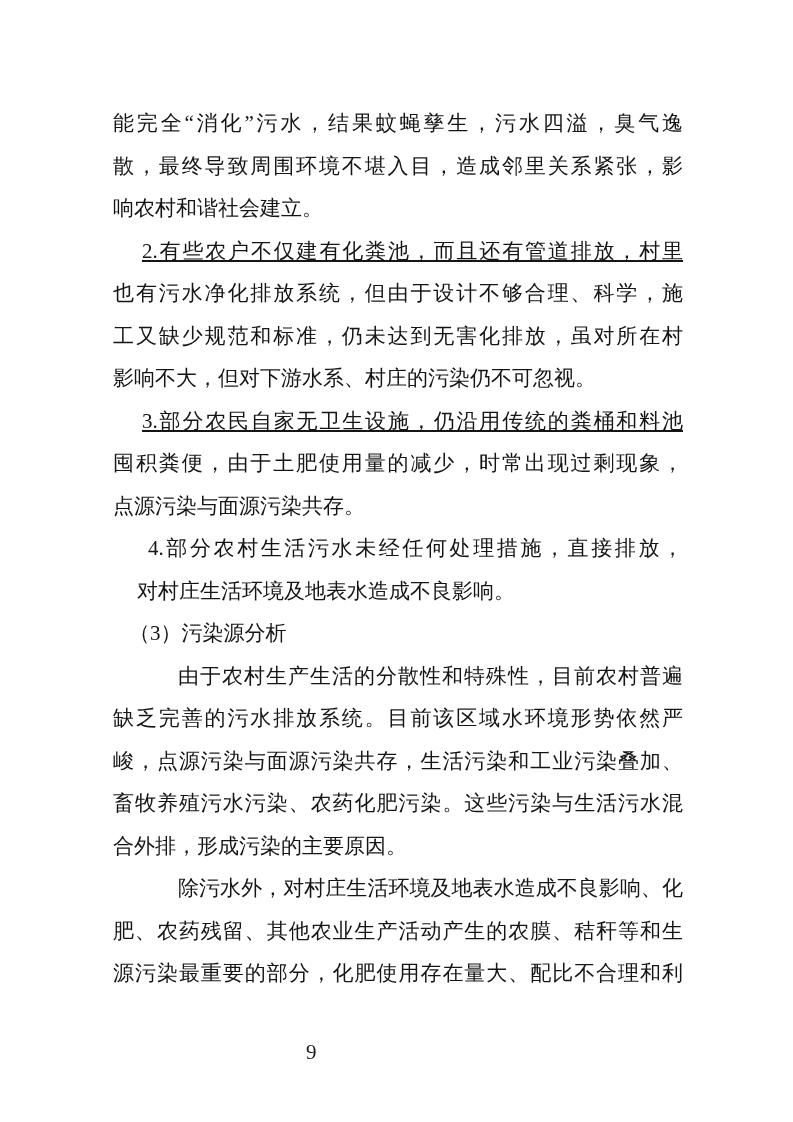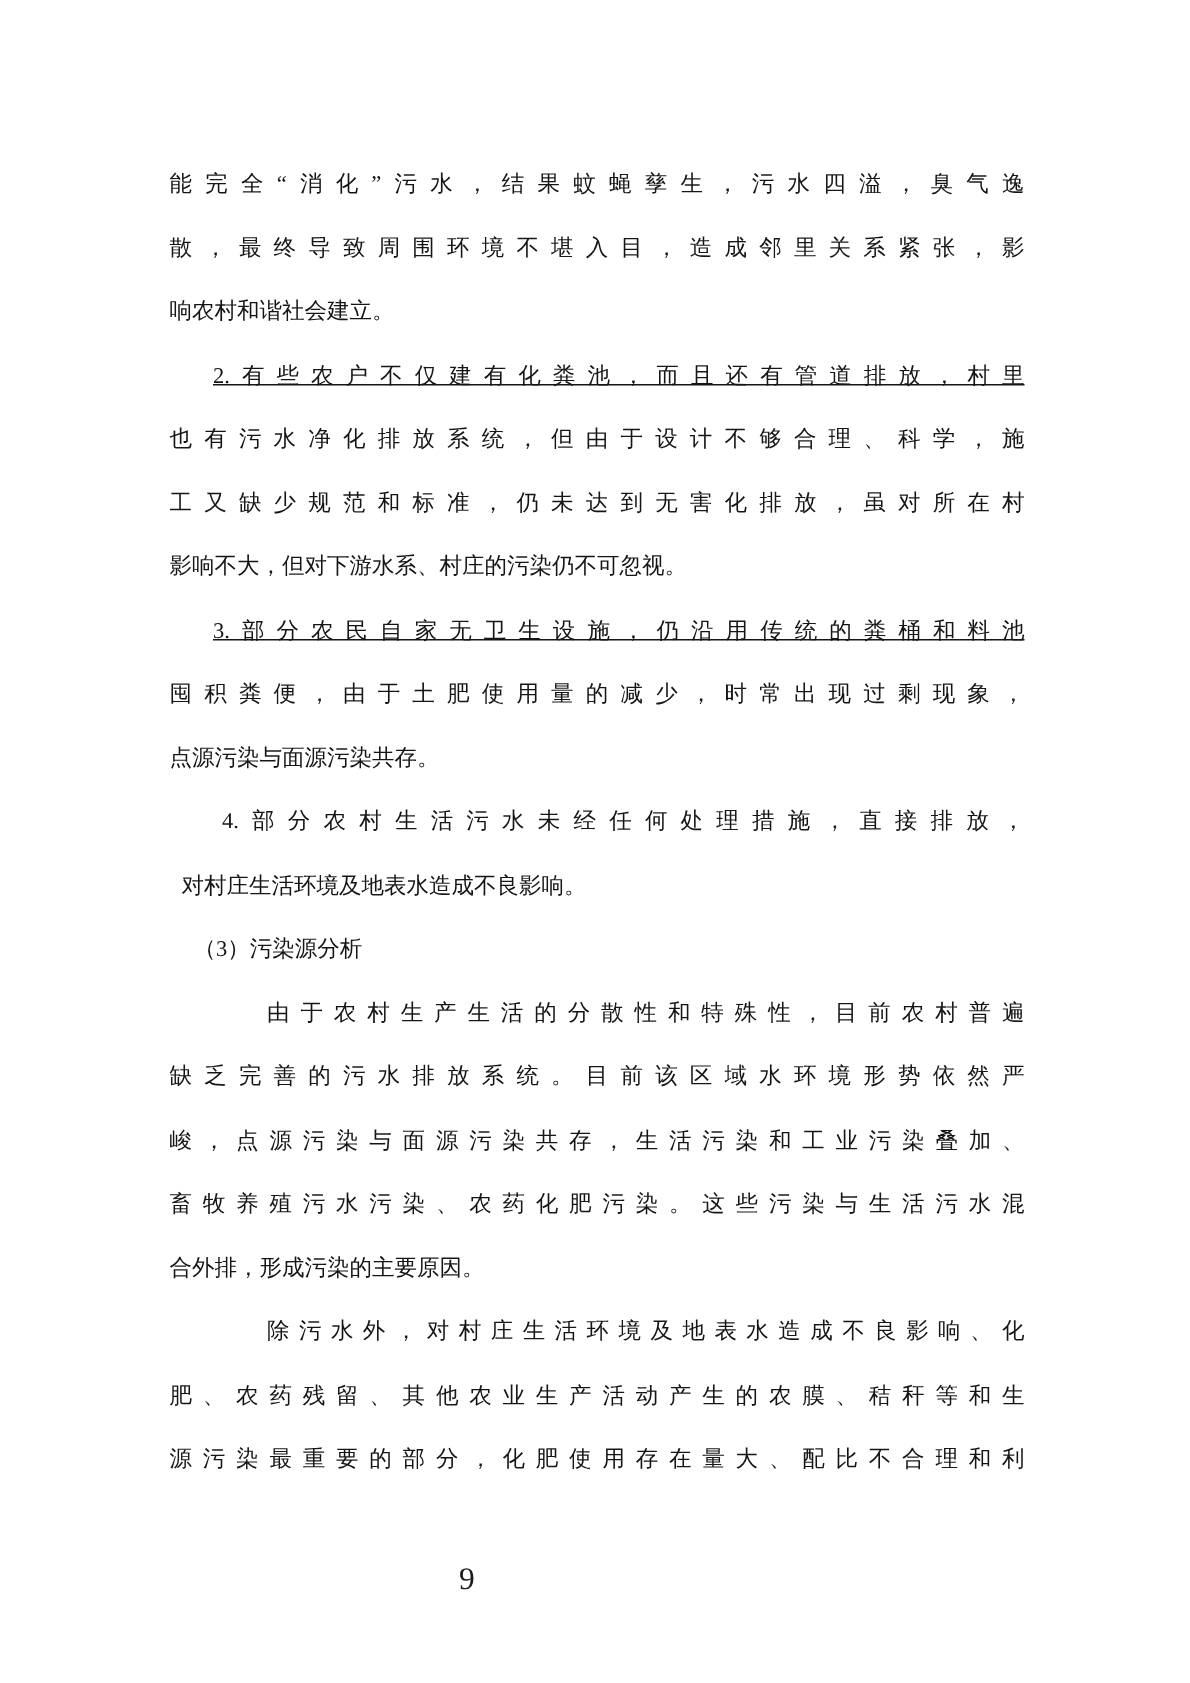--- a/index.html
+++ b/index.html
@@ -11,33 +11,33 @@
     font-family:"Liberation Serif", serif;
     overflow:hidden;
   }
   .content{
     position:absolute;
     left:113px;top:102px;width:570px;
   }
   .line{
     height:42.5px;
     line-height:42.5px;
-    font-size:15px;
+    font-size:21px;
     text-align:justify;
     text-align-last:justify;
     white-space:normal;
     color:#151515;
   }
   .line.last{
     text-align-last:left;
   }
   .i29{padding-left:29px;text-decoration:underline;}
   .i35{padding-left:35px;}
   .i65{padding-left:65px;}
-  .ml8{padding-left:8px;}
+  .ml8{padding-left:8px;margin-left:16px;}
   .ml16{padding-left:16px;}
   .pagenum{
     position:absolute;
     left:306px;top:1040px;
     font-size:21px;line-height:24px;
     color:#1c1c1c;
     font-family:"Liberation Serif", serif;
   }
 </style>
 </head>

